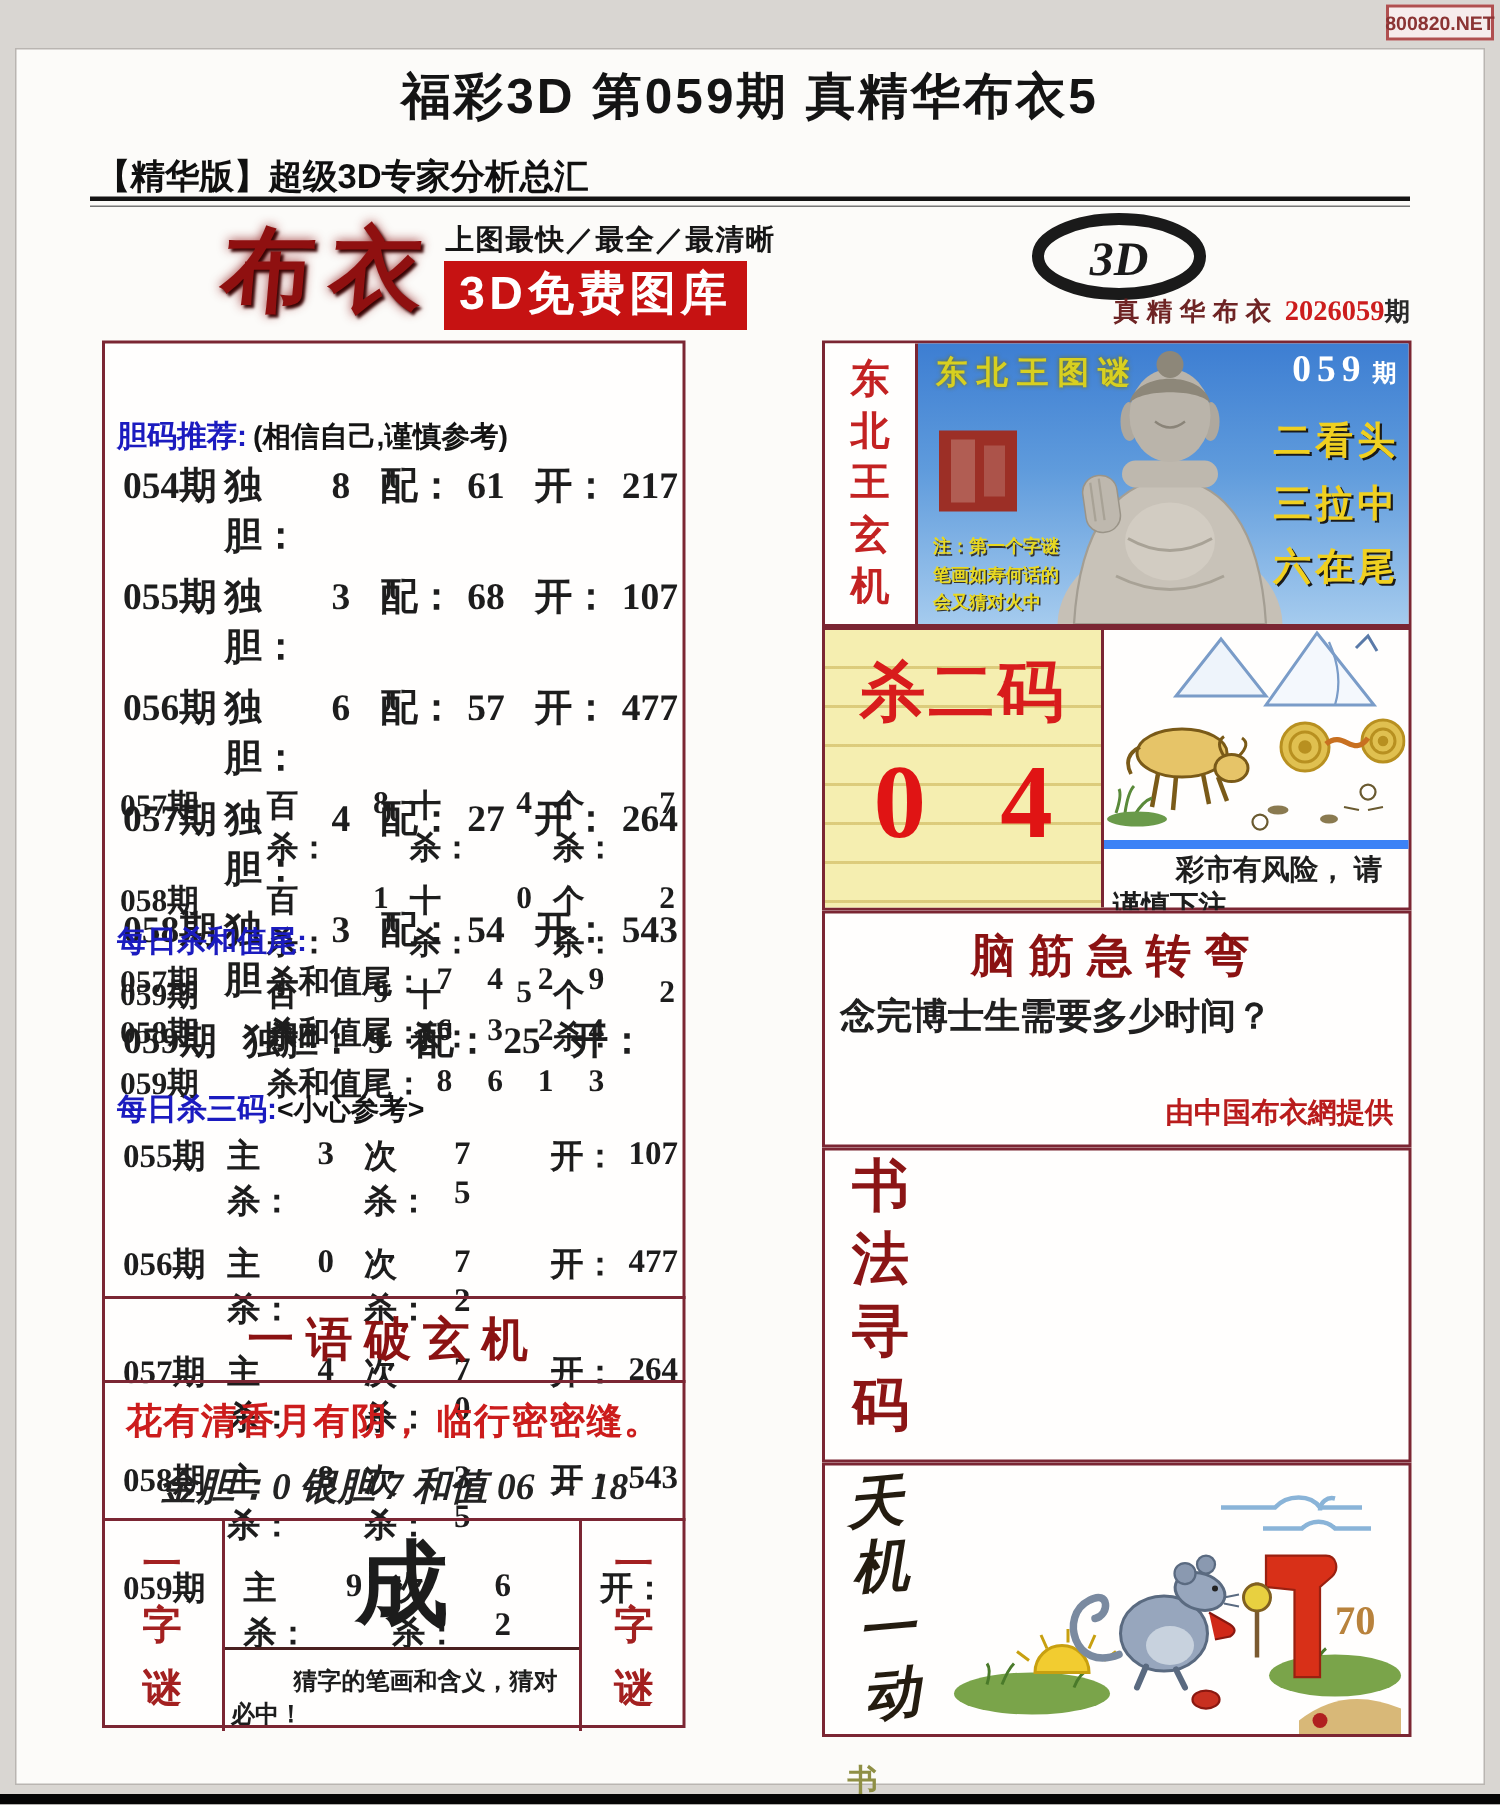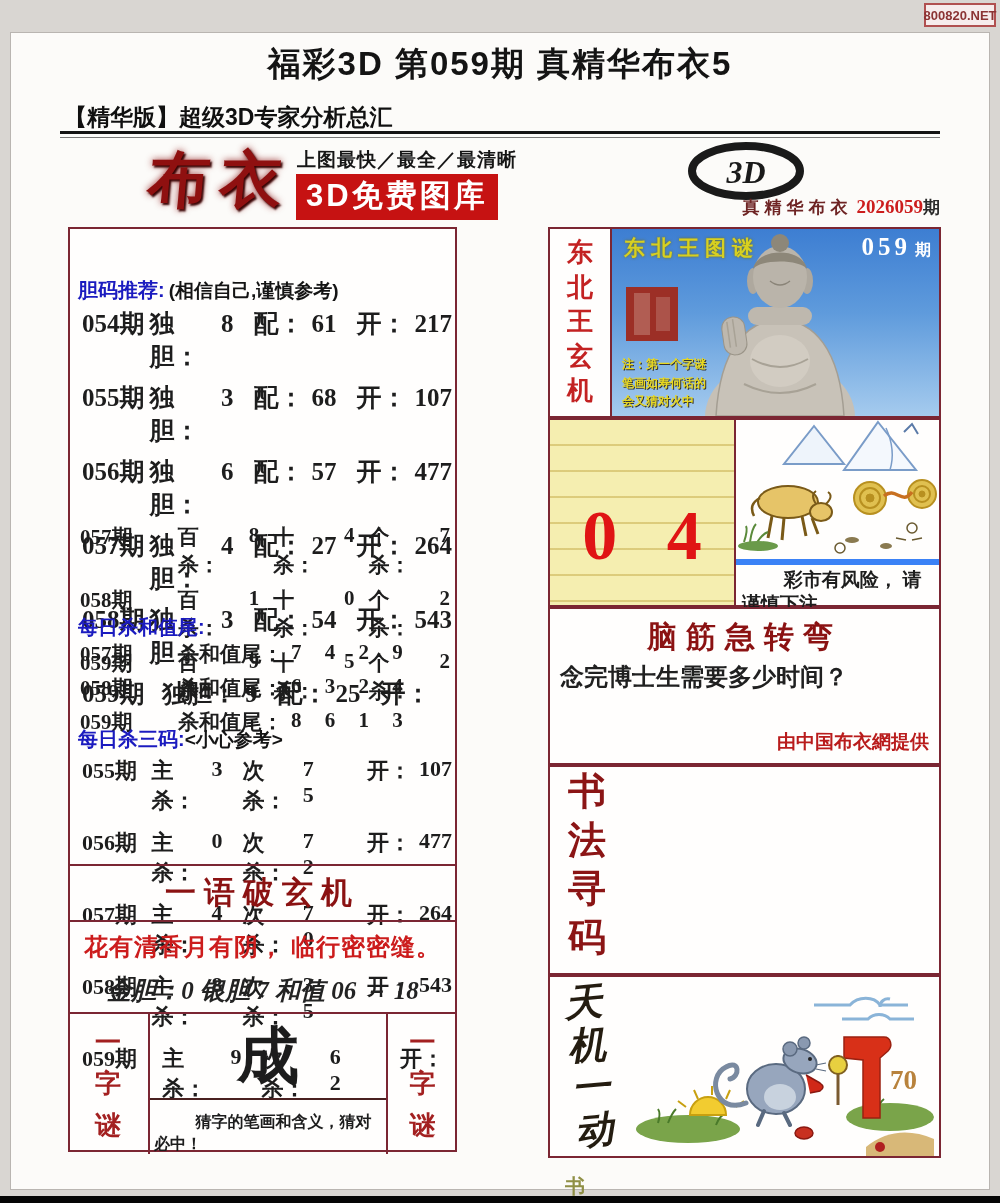--- a/index.html
+++ b/index.html
@@ -398,31 +398,37 @@
         </g>
         <path d="M140,130 q28,16 56,0" stroke="#a8a296" stroke-width="2" fill="none"></path>
         <path d="M132,155 q36,18 72,0" stroke="#a8a296" stroke-width="2" fill="none"></path>
       </g>
     </svg>
     <div id="ne-img-title">东北王图谜</div>
     <div id="ne-issue">
       <span class="n">059</span>
       <span class="q">期</span>
     </div>
+    <div id="ne-hints">
+      <div>二看头</div>
+      <div>三拉中</div>
+      <div>六在尾</div>
+    </div>
     <div id="ne-seal"></div>
     <div id="ne-notes">
       <div>注：第一个字谜</div>
       <div>笔画如寿何话的</div>
       <div>会又猜对火中</div>
     </div>
   </div>
 </div>
 
 <div class="rpanel" id="p-killtwo">
   <div id="kt-card">
+    <div id="kt-title">杀二码</div>
     <div id="kt-digits">0 4</div>
   </div>
   <div id="kt-scene">
     <div id="kt-draw">
       <svg width="201" height="135" viewBox="0 0 201 135">
         <path d="M78,6 L108,44 L48,44 Z" fill="#eef4fb" stroke="#7a9cc8" stroke-width="2"></path>
         <path d="M142,2 L180,50 L108,50 Z" fill="#f4f8fd" stroke="#7a9cc8" stroke-width="2"></path>
         <path d="M150,8 q10,22 4,42" stroke="#7a9cc8" stroke-width="1.5" fill="none"></path>
         <path d="M168,12 l8,-8 l6,10" stroke="#5a7aa8" stroke-width="2" fill="none"></path>
         <g stroke="#b89020" fill="#e0c050">

